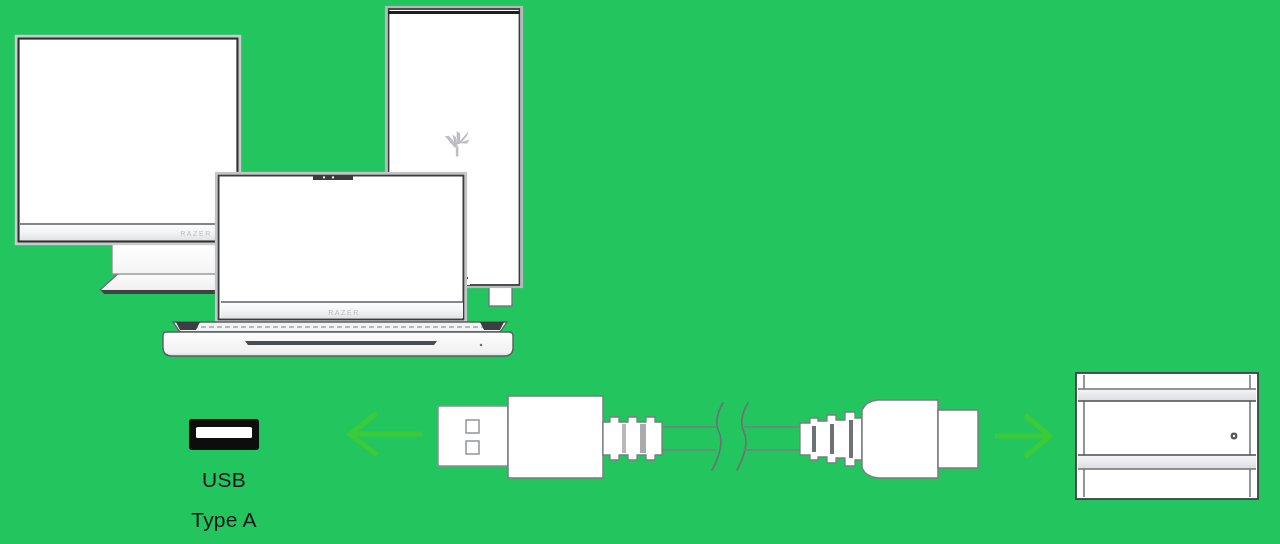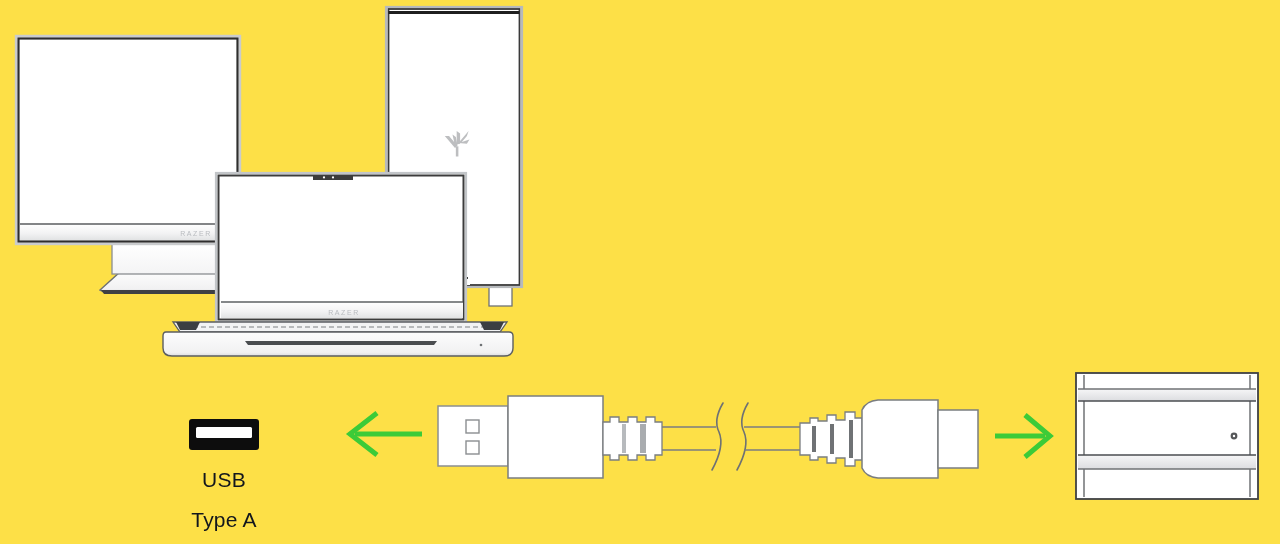--- a/index.html
+++ b/index.html
@@ -13,21 +13,21 @@
     height: 544px;
     font-family: "Liberation Sans", sans-serif;
     overflow: hidden;
     position: relative;
   }
   #stage {
     position: absolute;
     left: 0; top: 0;
     width: 1280px;
     height: 544px;
-    background: #fde047;
+    background: #22c55e;
   }
   #diagram {
     display: block;
     width: 1280px;
     height: 544px;
   }
   .label-text {
     font-family: "Liberation Sans", sans-serif;
     font-size: 21px;
     fill: #12161d;

